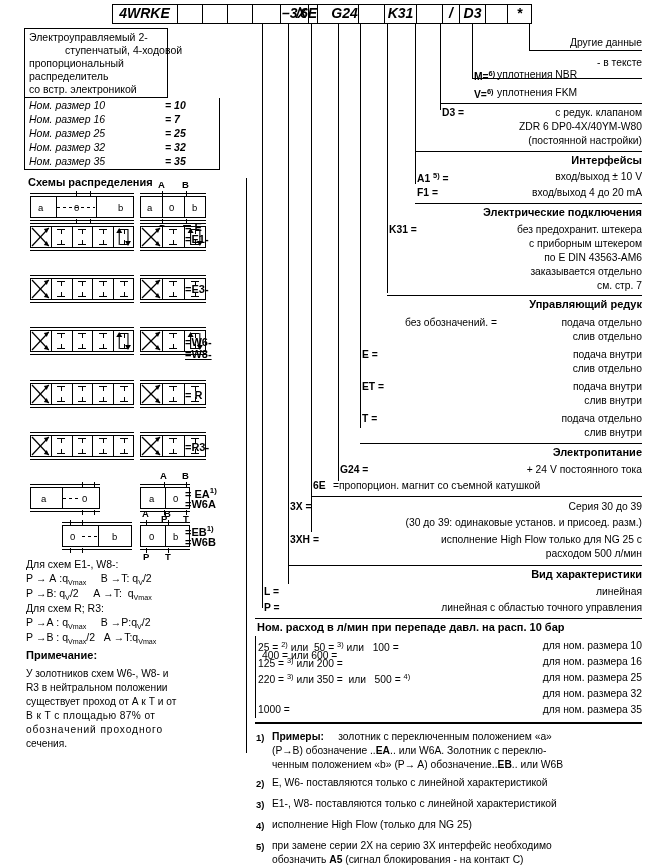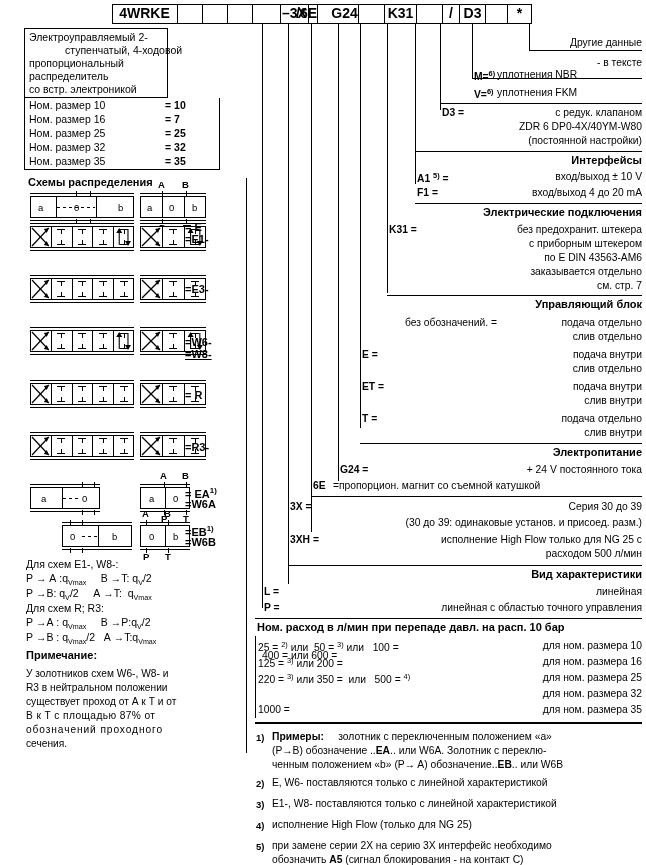--- a/index.html
+++ b/index.html
@@ -1,21 +1,21 @@
 <!DOCTYPE html>
 <html><head>
 <meta charset="utf-8">
 <style>
   html,body{margin:0;padding:0;background:#fff;}
   body{
     width:646px;height:865px;position:relative;overflow:hidden;
     font-family:"Liberation Sans","DejaVu Sans",sans-serif;
     color:#000;
   }
-  .abs{position:absolute;}
+  .abs{position:absolute;font-style:italic;}
   .bx{position:absolute;border:1.4px solid #000;box-sizing:border-box;}
   .vl{position:absolute;background:#000;width:1.4px;}
   .hl{position:absolute;background:#000;height:1.4px;}
   .t{position:absolute;white-space:nowrap;line-height:1;}
   .b{font-weight:bold;}
   .r{text-align:right;}
   .sup{font-size:.72em;vertical-align:super;}
   .sub{font-size:.68em;vertical-align:sub;}
 
   
@@ -523,21 +523,21 @@
 
 <div class="t hdr r" style="left:387px;top:207px;width:255px;">Электрические подключения</div>
 <div class="t rtb" style="left:389px;top:225px;">K31 =</div>
 <div class="t rt r" style="left:430px;top:225px;width:212px;">без предохранит. штекера</div>
 <div class="t rt r" style="left:430px;top:239px;width:212px;">с приборным штекером</div>
 <div class="t rt r" style="left:430px;top:253px;width:212px;">по E DIN 43563-AM6</div>
 <div class="t rt r" style="left:430px;top:267px;width:212px;">заказывается отдельно</div>
 <div class="t rt r" style="left:430px;top:281px;width:212px;">см. стр. 7</div>
 <div class="hl" style="left:387px;top:295px;width:255px;"></div>
 
-<div class="t hdr r" style="left:360px;top:299px;width:282px;">Управляющий блок</div>
+<div class="t hdr r" style="left:360px;top:299px;width:282px;">Управляющий редук</div>
 <div class="t rt" style="left:405px;top:318px;">без обозначений. =</div>
 <div class="t rt r" style="left:510px;top:318px;width:132px;">подача отдельно</div>
 <div class="t rt r" style="left:510px;top:332px;width:132px;">слив отдельно</div>
 
 <div class="t rtb" style="left:362px;top:350px;">E =</div>
 <div class="t rt r" style="left:510px;top:350px;width:132px;">подача внутри</div>
 <div class="t rt r" style="left:510px;top:364px;width:132px;">слив отдельно</div>
 
 <div class="t rtb" style="left:362px;top:382px;">ET =</div>
 <div class="t rt r" style="left:510px;top:382px;width:132px;">подача внутри</div>

